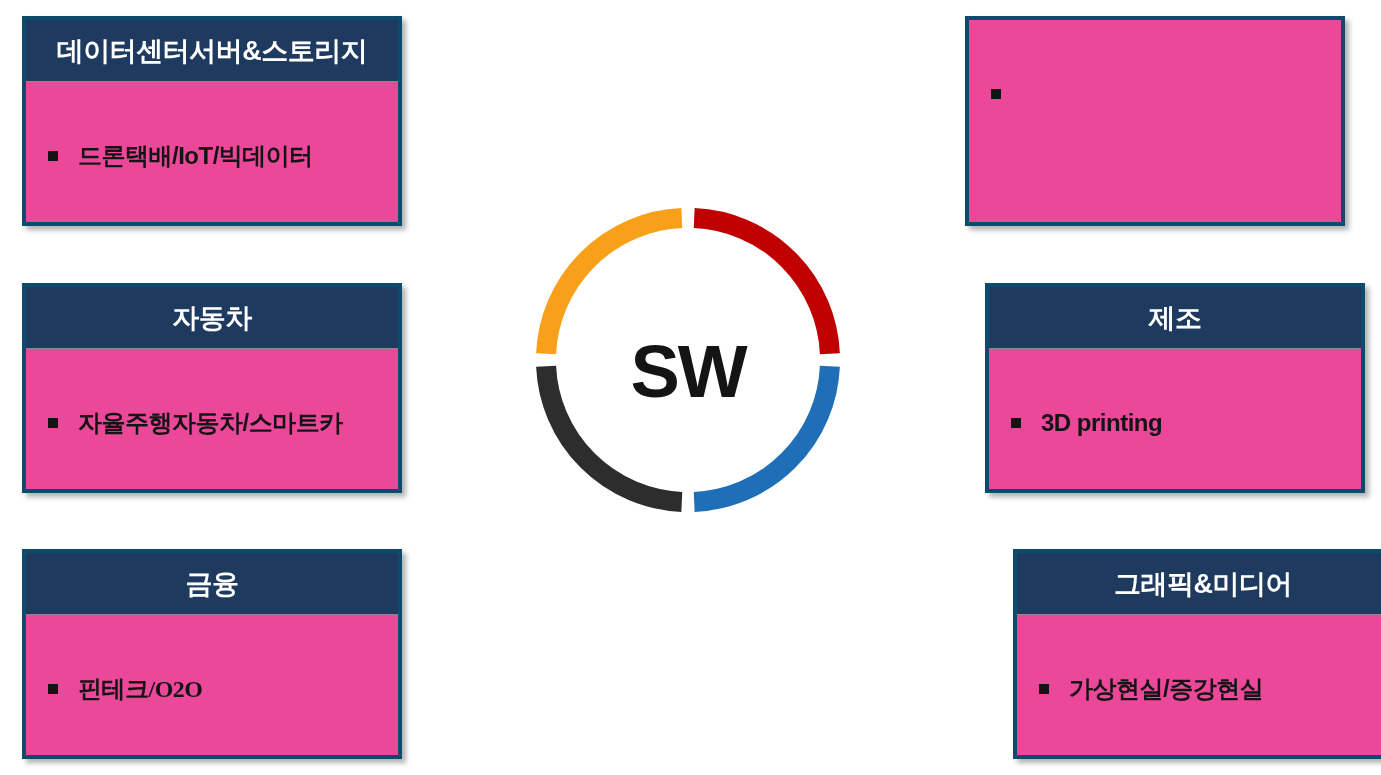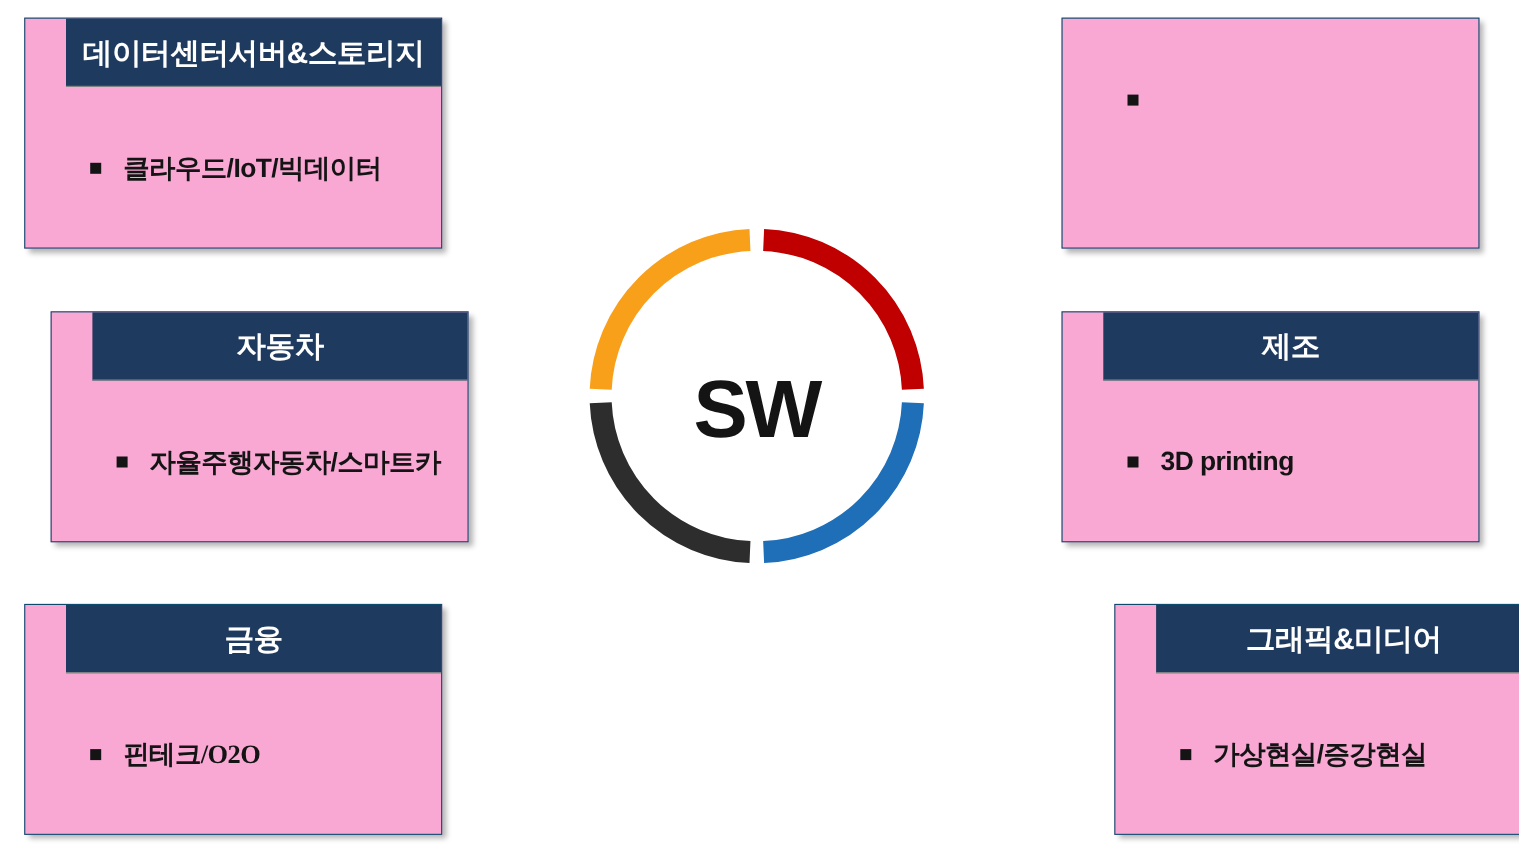--- a/index.html
+++ b/index.html
@@ -8,25 +8,24 @@
     background: #ffffff;
     font-family: "Liberation Sans", "DejaVu Sans", sans-serif;
     position: relative;
     overflow: hidden;
   }
   .canvas { position: absolute; left: 0; top: 0; width: 1381px; height: 775px; }
 
   .box {
     position: absolute;
     width: 380px; height: 210px;
-    background: #f9a8d4;
-    border: 1px solid #0c4a6e;
+    background: #ec4899;
+    border: 4px solid #0c4a6e;
     box-shadow: 4px 4px 5px rgba(0,0,0,0.30);
     box-sizing: border-box;
-    padding-left: 37px;
   }
   .box-header {
     height: 62px;
     background: #1F3A5F;
     border-bottom: 1px solid #8a8a8a;
     display: flex; align-items: center; justify-content: center;
     box-sizing: border-box;
   }
   .box-title {
     color: #ffffff;
@@ -50,24 +49,24 @@
     white-space: nowrap;
   }
   .bullet-square {
     width: 10px; height: 10px;
     background: #141414;
     margin-right: 20px;
     flex: 0 0 auto;
   }
 
   .pos-l1 { left: 22px;  top: 16px; }
-  .pos-l2 { left: 22px;  top: 283px; margin-left: 24px; }
+  .pos-l2 { left: 22px;  top: 283px; }
   .pos-l3 { left: 22px;  top: 549px; font-family: Liberation Serif, serif; }
   .pos-r1 { left: 965px; top: 16px; }
-  .pos-r2 { left: 965px; top: 283px; text-align: right; }
+  .pos-r2 { left: 985px; top: 283px; text-align: right; }
   .pos-r3 { left: 965px; top: 549px; margin-left: 48px; }
 
   .ring-svg { position: absolute; left: 520px; top: 192px; width: 336px; height: 336px; }
   .sw-label {
     position: absolute;
     left: 588px; top: 332px;
     width: 200px; height: 84px;
     line-height: 80px;
     text-align: center;
     font-size: 74px;
@@ -81,21 +80,21 @@
 
 <div class="canvas">
 
   <div class="box pos-l1">
     <div class="box-header">
       <span class="box-title">데이터센터서버&amp;스토리지</span>
     </div>
     <div class="box-body">
       <div class="bullet-item">
         <span class="bullet-square"></span>
-        <span>클라우드/IoT/빅데이터</span>
+        <span>드론택배/IoT/빅데이터</span>
       </div>
     </div>
   </div>
 
   <div class="box pos-l2">
     <div class="box-header">
       <span class="box-title">자동차</span>
     </div>
     <div class="box-body">
       <div class="bullet-item">

